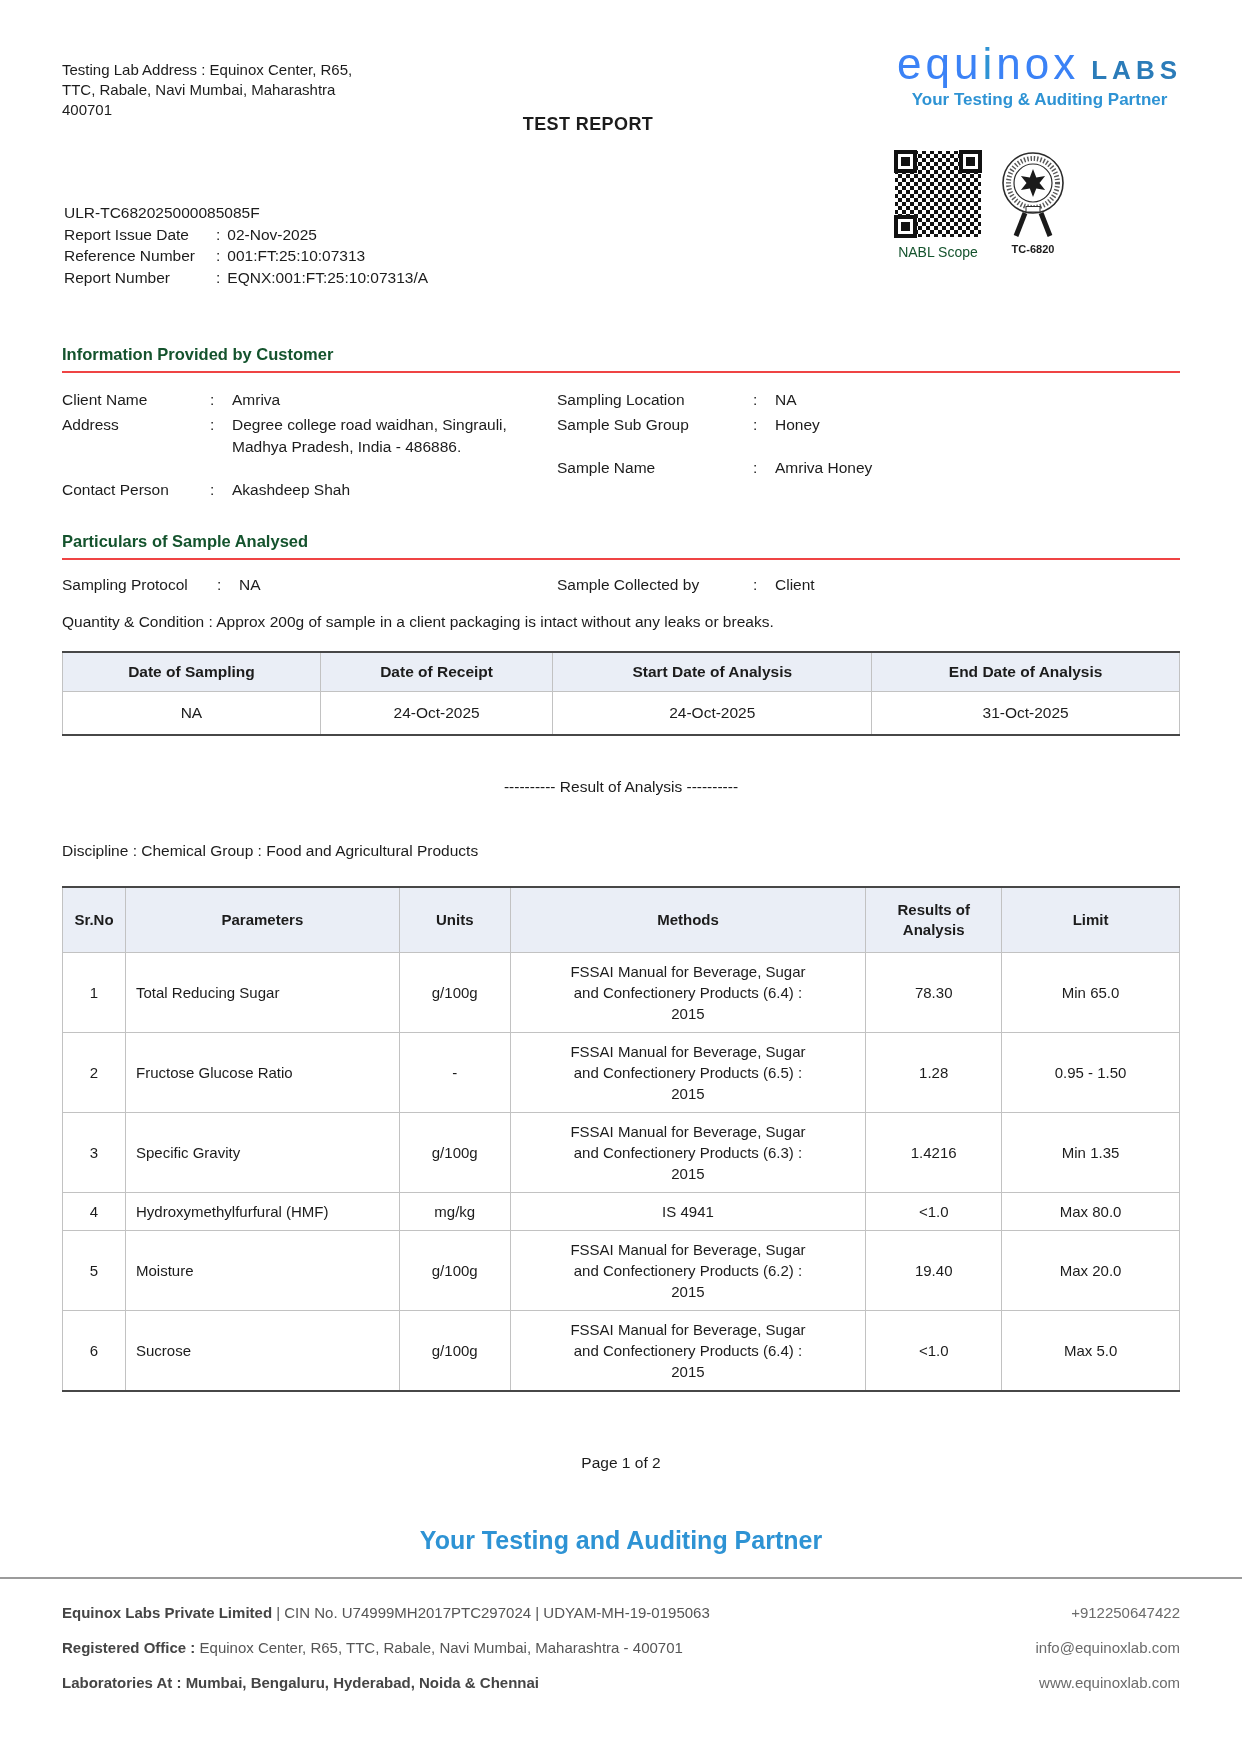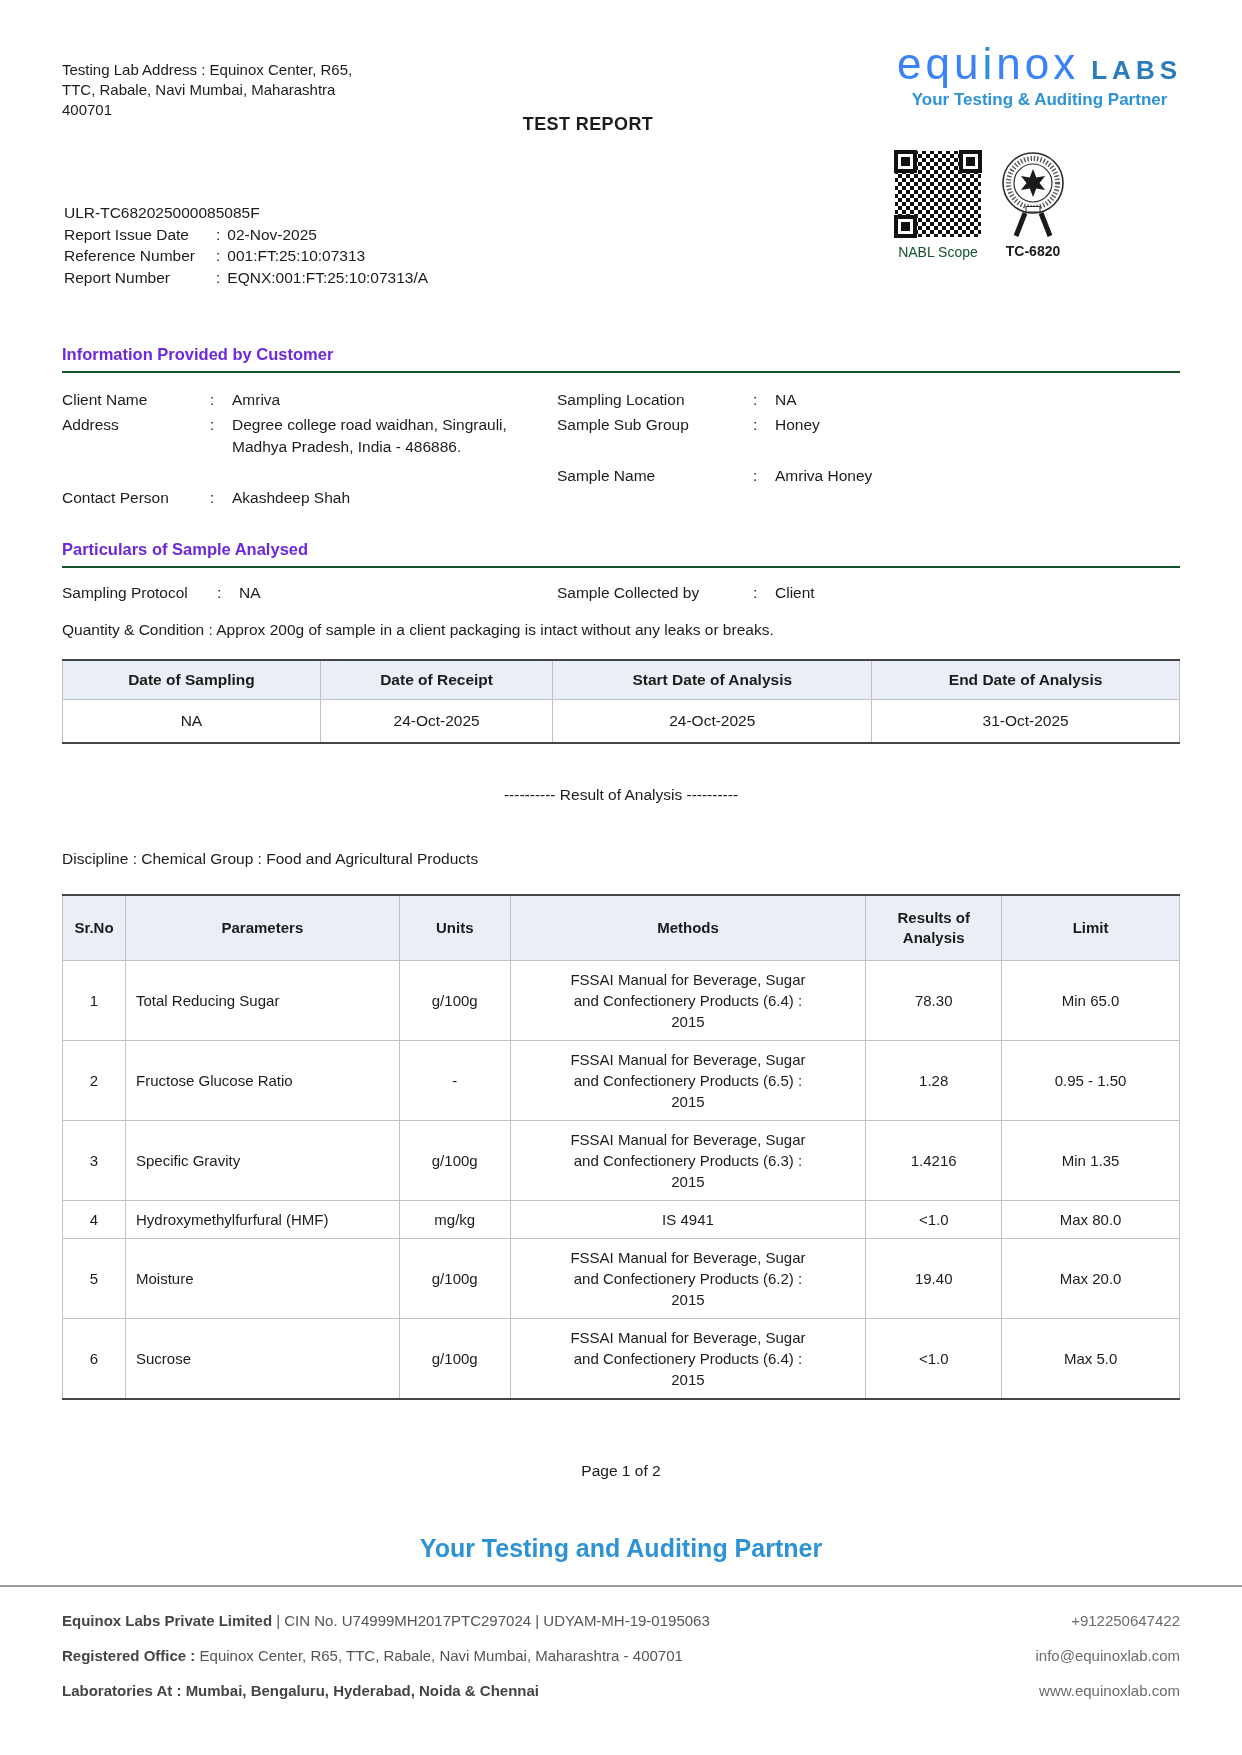--- a/index.html
+++ b/index.html
@@ -25,37 +25,37 @@
   .qr-wrap { position:absolute; left:892px; top:150px; width:92px; text-align:center; }
   .qr { width:88px; height:88px; position:relative; margin:0 auto;
         background:repeating-conic-gradient(#111 0% 25%, #fff 0% 50%);
         background-size:8px 8px; outline:3px solid #fff; outline-offset:-1px; }
   .qr .f { position:absolute; width:23px; height:23px; border:4px solid #111; background:#fff; box-sizing:border-box; }
   .qr .f::after { content:""; position:absolute; inset:3px; background:#111; }
   .qr .f.tl { top:0; left:0; } .qr .f.tr { top:0; right:0; } .qr .f.bl { bottom:0; left:0; }
   .qr-label { font-size:14px; margin-top:6px; color:#14532d; }
 
   .seal-wrap { position:absolute; left:1000px; top:150px; width:66px; text-align:center; }
-  .seal-label { font-size:14px; font-weight:bold; margin-top:1px; color:#1c1c1c; }
+  .seal-label { font-size:11px; font-weight:bold; margin-top:1px; color:#1c1c1c; }
 
   
   .content { margin:0 62px; }
-  .section-header { font-size:16.5px; font-weight:bold; color:#6d28d9; padding-bottom:7px;
-                    border-bottom:2px solid #14532d; }
+  .section-header { font-size:16.5px; font-weight:bold; color:#14532d; padding-bottom:7px;
+                    border-bottom:2px solid #ef4444; }
   .sh2 { margin-top:28px; }
 
   .info-grid { display:flex; margin-top:16px; font-size:15.5px; }
   .info-left { width:495px; }
   .info-right { flex:1; }
   .info-row { display:flex; line-height:22px; margin-bottom:3px; }
   .il-label { width:148px; flex:0 0 148px; }
   .ir-label { width:196px; flex:0 0 196px; }
   .i-colon { width:22px; flex:0 0 22px; }
   .i-value { max-width:305px; }
-  .mt-gap { margin-top:29px; }
+  .mt-gap { margin-top:21px; }
 
   .protocol-row { display:flex; margin-top:16px; font-size:15.5px; }
   .proto-left { width:495px; display:flex; }
   .pl-label { flex:0 0 155px; }
   .proto-right { display:flex; }
   .quantity-row { margin-top:19px; font-size:15.5px; }
 
   table { border-collapse:collapse; width:100%; }
   .date-table { margin-top:20px; font-size:15.5px;
                 border:1px solid #9b9b9b; border-top:2px solid #474747; border-bottom:2px solid #474747; }

